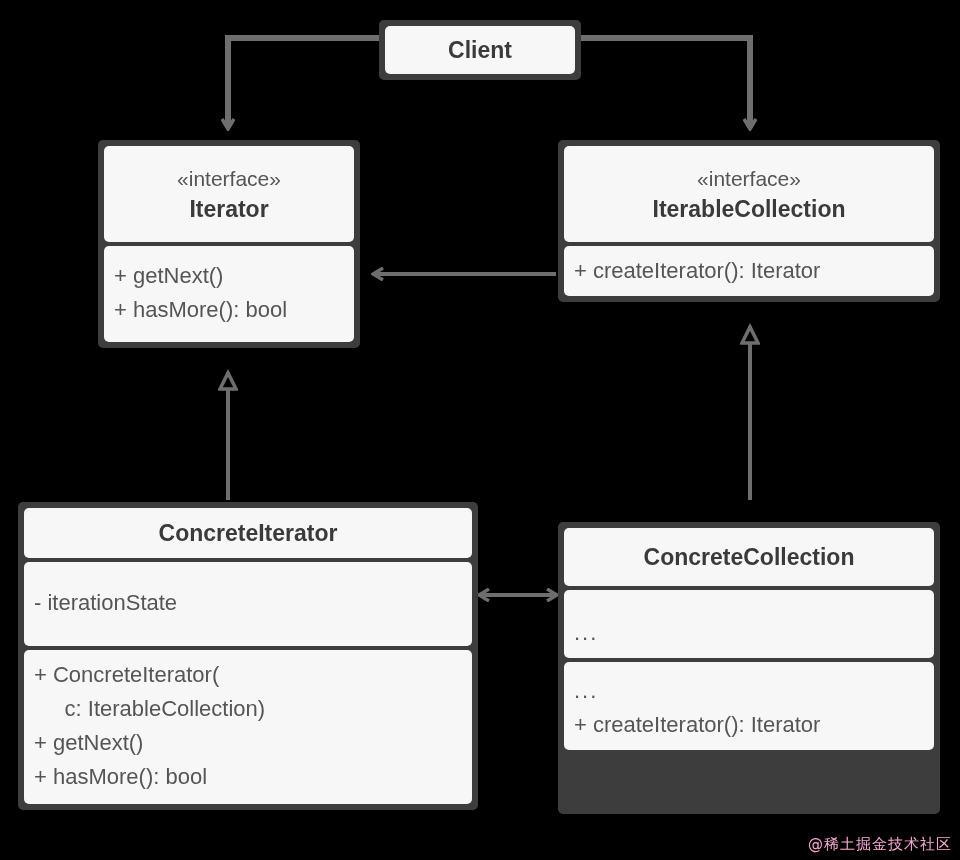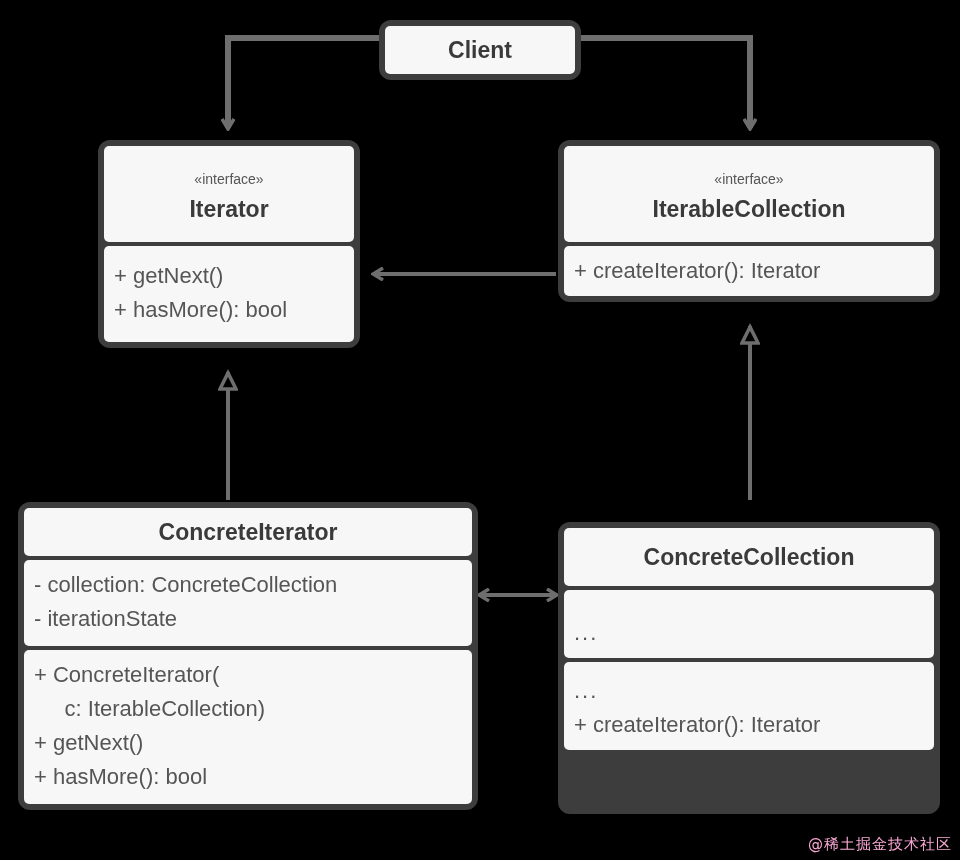--- a/index.html
+++ b/index.html
@@ -26,21 +26,21 @@
     width: 960px;
     height: 860px;
     pointer-events: none;
   }
 
   
   .umlbox {
     position: absolute;
     box-sizing: border-box;
     border: 3px solid #3d3d3d;
-    border-radius: 12px;
+    border-radius: 5px;
     background: #3d3d3d;
     padding: 3px;
     display: flex;
     flex-direction: column;
     gap: 4px;
     z-index: 5;
   }
   .compart {
     background: #f7f7f7;
     border-radius: 5px;
@@ -52,21 +52,21 @@
   .compart.title {
     align-items: center;
     text-align: center;
   }
   .compart.members {
     padding: 8px 6px 10px 10px;
   }
 
   .stereo {
     color: #555555;
-    font-size: 14px;
+    font-size: 21px;
     line-height: 30px;
     font-weight: 400;
   }
   .clsname {
     color: #3a3a3a;
     font-size: 23px;
     line-height: 31px;
     font-weight: 700;
   }
   .memline {
@@ -180,21 +180,20 @@
     <div class="compart members">
       <div class="memline">+ createIterator(): Iterator</div>
     </div>
   </div>
 
   <div class="umlbox" id="box-citerator">
     <div class="compart title">
       <div class="clsname">ConcreteIterator</div>
     </div>
     <div class="compart members members1">
-      <div class="memline">- collection: ConcreteCollection</div>
       <div class="memline">- iterationState</div>
     </div>
     <div class="compart members members2">
       <div class="memline">+ ConcreteIterator(</div>
       <div class="memline">     c: IterableCollection)</div>
       <div class="memline">+ getNext()</div>
       <div class="memline">+ hasMore(): bool</div>
     </div>
   </div>
 

